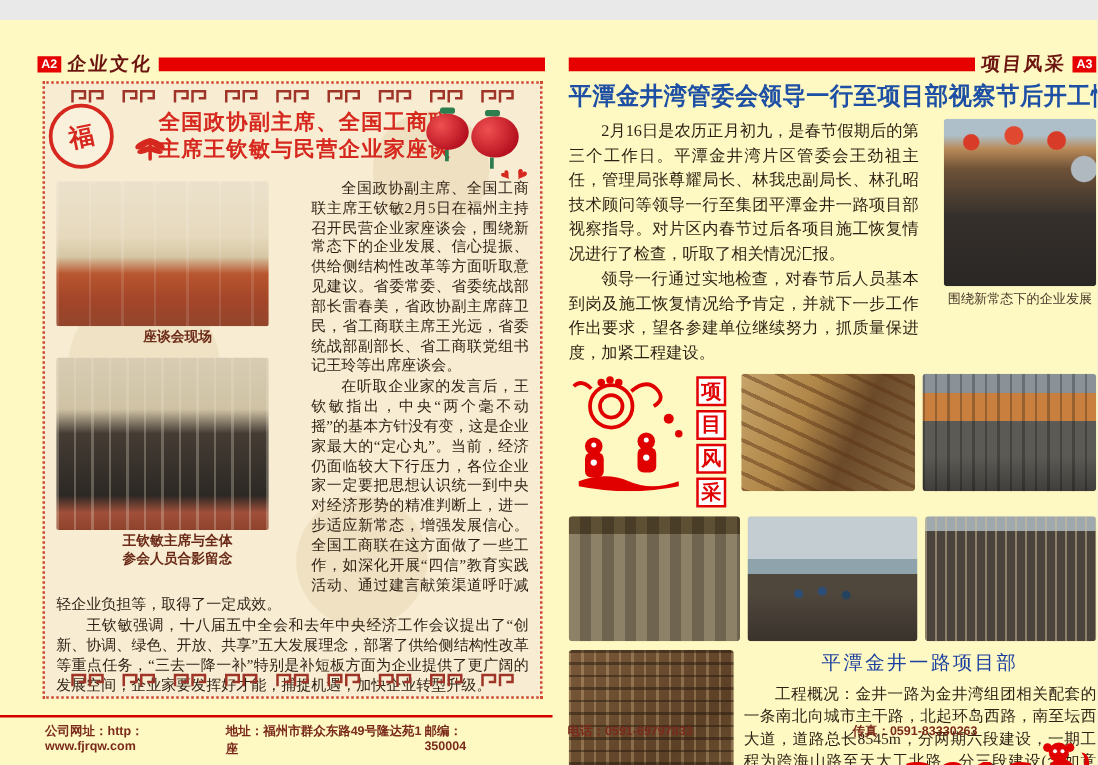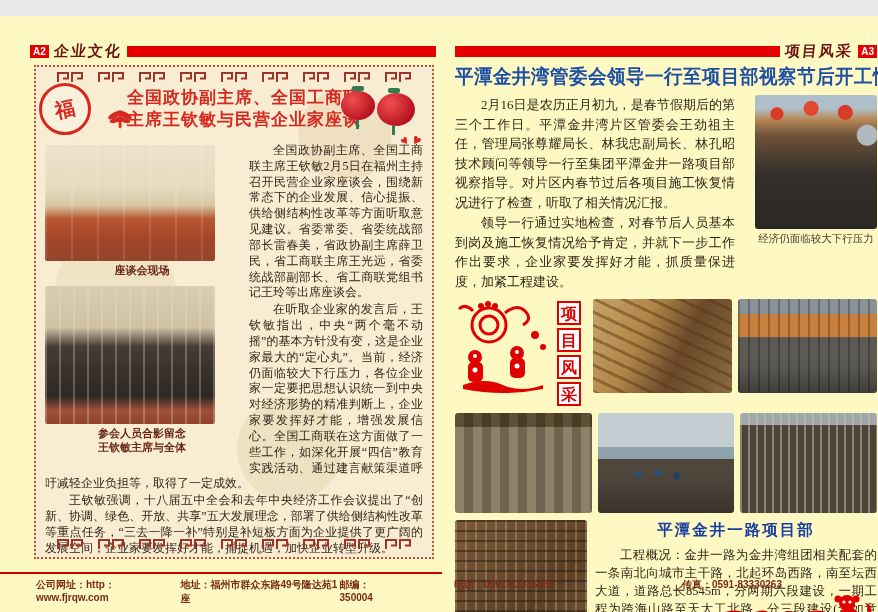--- a/index.html
+++ b/index.html
@@ -119,21 +119,21 @@
       linear-gradient(180deg,#c3cdd2 0 34%,#8fa3ad 34% 46%,#4f463c 46% 62%,#3a332c 100%); }
   .photo-e { background:
       repeating-linear-gradient(90deg, rgba(210,190,150,.5) 0 2px, rgba(0,0,0,0) 2px 8px),
       linear-gradient(180deg,#9fa8ad 0 12%,#4a443c 12% 100%); }
   .bottom-row { display:flex; gap:8px; margin-top:7px; }
   .photo-f { flex:0 0 132px; height:102px; background:
       repeating-linear-gradient(0deg, rgba(30,20,10,.45) 0 2px, rgba(0,0,0,0) 2px 10px),
       repeating-linear-gradient(90deg, rgba(230,200,150,.3) 0 2px, rgba(0,0,0,0) 2px 10px),
       linear-gradient(135deg,#7a5a3a,#5c4026 70%,#6e5232); }
   .subsection { flex:1 1 auto; position:relative; }
-  .sub-title { text-align:center; color:#1a3f9e; font-weight:bold; font-size:15.5px; letter-spacing:2px; }
+  .sub-title { text-align:center; color:#1a3f9e; font-weight:normal; font-size:15.5px; letter-spacing:2px; }
   .sub-text { margin-top:5px; font-size:12.5px; line-height:1.45; text-align:justify; color:#2e1f14; text-indent:2em; }
   .year-block { position:absolute; right:0; bottom:-6px; display:flex; align-items:flex-end; gap:2px; }
   .year-text { color:#e10000; font-weight:bold; font-style:italic; font-size:40px; line-height:.85;
     font-family:"DejaVu Serif", serif; text-shadow:1px 1px 0 #b00000; letter-spacing:-2px; }
 
   
   .footer { position:absolute; left:0; top:556px; width:792px; display:flex;
     font-size:10px; font-weight:bold; color:#7a2a1a; font-family:"Liberation Sans",sans-serif; }
   .footer-left  { width:442px; border-top:2px solid #d40000; padding:4px 42px 0 36px;
     display:flex; justify-content:space-between; }
@@ -208,26 +208,26 @@
           </div>
         </div>
       </div>
 
       <div class="article-body">
         <div class="photo-col">
           <div class="lphoto photo-meeting"></div>
           <div class="lcaption">座谈会现场</div>
           <div class="lphoto photo-group"></div>
           <div class="lcaption">
+            <div>王钦敏主席与全体</div>
             <div>参会人员合影留念</div>
-            <div>王钦敏主席与全体</div>
           </div>
         </div>
         <p class="para">全国政协副主席、全国工商联主席王钦敏2月5日在福州主持召开民营企业家座谈会，围绕新常态下的企业发展、信心提振、供给侧结构性改革等方面听取意见建议。省委常委、省委统战部部长雷春美，省政协副主席薛卫民，省工商联主席王光远，省委统战部副部长、省工商联党组书记王玲等出席座谈会。</p>
-        <p class="para">在听取企业家的发言后，王钦敏指出，中央“两个毫不动摇”的基本方针没有变，这是企业家最大的“定心丸”。当前，经济仍面临较大下行压力，各位企业家一定要把思想认识统一到中央对经济形势的精准判断上，企业家要发挥好才能，增强发展信心。全国工商联在这方面做了一些工作，如深化开展“四信”教育实践活动、通过建言献策渠道呼吁减轻企业负担等，取得了一定成效。</p>
+        <p class="para">在听取企业家的发言后，王钦敏指出，中央“两个毫不动摇”的基本方针没有变，这是企业家最大的“定心丸”。当前，经济仍面临较大下行压力，各位企业家一定要把思想认识统一到中央对经济形势的精准判断上，进一步适应新常态，增强发展信心。全国工商联在这方面做了一些工作，如深化开展“四信”教育实践活动、通过建言献策渠道呼吁减轻企业负担等，取得了一定成效。</p>
         <p class="para">王钦敏强调，十八届五中全会和去年中央经济工作会议提出了“创新、协调、绿色、开放、共享”五大发展理念，部署了供给侧结构性改革等重点任务，“三去一降一补”特别是补短板方面为企业提供了更广阔的发展空间，企业家要发挥好才能，捕捉机遇，加快企业转型升级。</p>
 
       </div>
 
       <div class="meander" style="position:absolute; left:9px; right:9px; bottom:5px;">
           <svg width="30" height="13" viewBox="0 0 30 13">
             <path d="M3 11 V2 H13 V7.5 H8 M17 11 V2 H27 V7.5 H22" fill="none" stroke="#9e3528" stroke-width="2"></path>
           </svg>
           <svg width="30" height="13" viewBox="0 0 30 13">
             <path d="M3 11 V2 H13 V7.5 H8 M17 11 V2 H27 V7.5 H22" fill="none" stroke="#9e3528" stroke-width="2"></path>
@@ -262,25 +262,25 @@
       <div class="masthead-bar"></div>
       <span class="masthead-title">项目风采</span>
       <span class="tag-box">A3</span>
     </div>
 
     <div class="right-title">平潭金井湾管委会领导一行至项目部视察节后开工情况</div>
 
     <div class="lead">
       <div class="lead-text">
         <p class="para">2月16日是农历正月初九，是春节假期后的第三个工作日。平潭金井湾片区管委会王劲祖主任，管理局张尊耀局长、林我忠副局长、林孔昭技术顾问等领导一行至集团平潭金井一路项目部视察指导。对片区内春节过后各项目施工恢复情况进行了检查，听取了相关情况汇报。</p>
-        <p class="para">领导一行通过实地检查，对春节后人员基本到岗及施工恢复情况给予肯定，并就下一步工作作出要求，企业家要发挥好才能，抓质量保进度，加紧工程建设。</p>
+        <p class="para">领导一行通过实地检查，对春节后人员基本到岗及施工恢复情况给予肯定，并就下一步工作作出要求，望各参建单位继续努力，抓质量保进度，加紧工程建设。</p>
       </div>
       <div class="lead-photo">
         <div class="photo photo-leaders"></div>
-        <div class="rcaption">经济仍面临较大下行压力</div>
+        <div class="rcaption">围绕新常态下的企业发展</div>
       </div>
     </div>
 
     <div class="grid-row">
       <div class="papercut-block">
         <span class="pc-art">
           <svg width="96" height="94" viewBox="0 0 96 94">
             <g fill="none" stroke="#e10000" stroke-width="3">
               <circle cx="34" cy="26" r="17"></circle>
               <circle cx="34" cy="26" r="9"></circle>
@@ -354,18 +354,18 @@
 
   </div>
 
   <div class="footer">
     <div class="footer-left">
       <span>公司网址：http：www.fjrqw.com</span>
       <span>地址：福州市群众东路49号隆达苑1座</span>
       <span>邮编：350004</span>
     </div>
     <div class="footer-right">
-      <span>电话：0591-83335453</span>
+      <span>电话：0591-69797833</span>
       <span>传真：0591-83330263</span>
     </div>
   </div>
 
 </div>
 
 </body></html>

